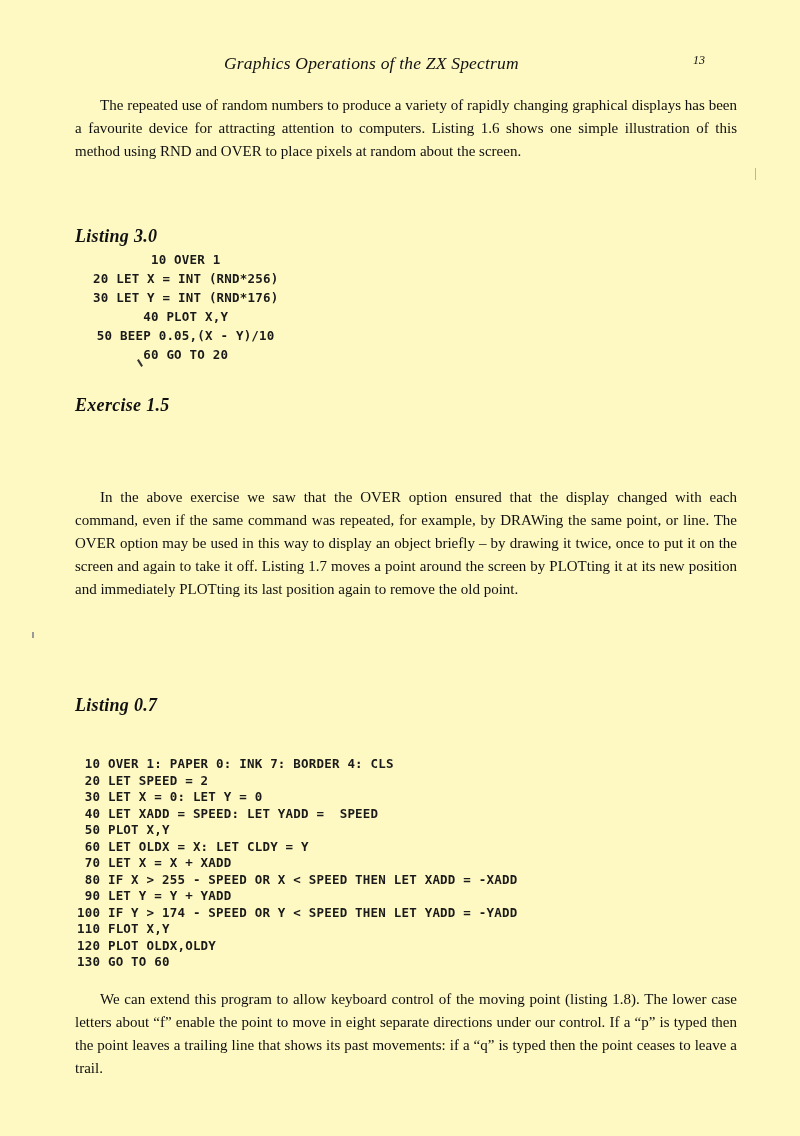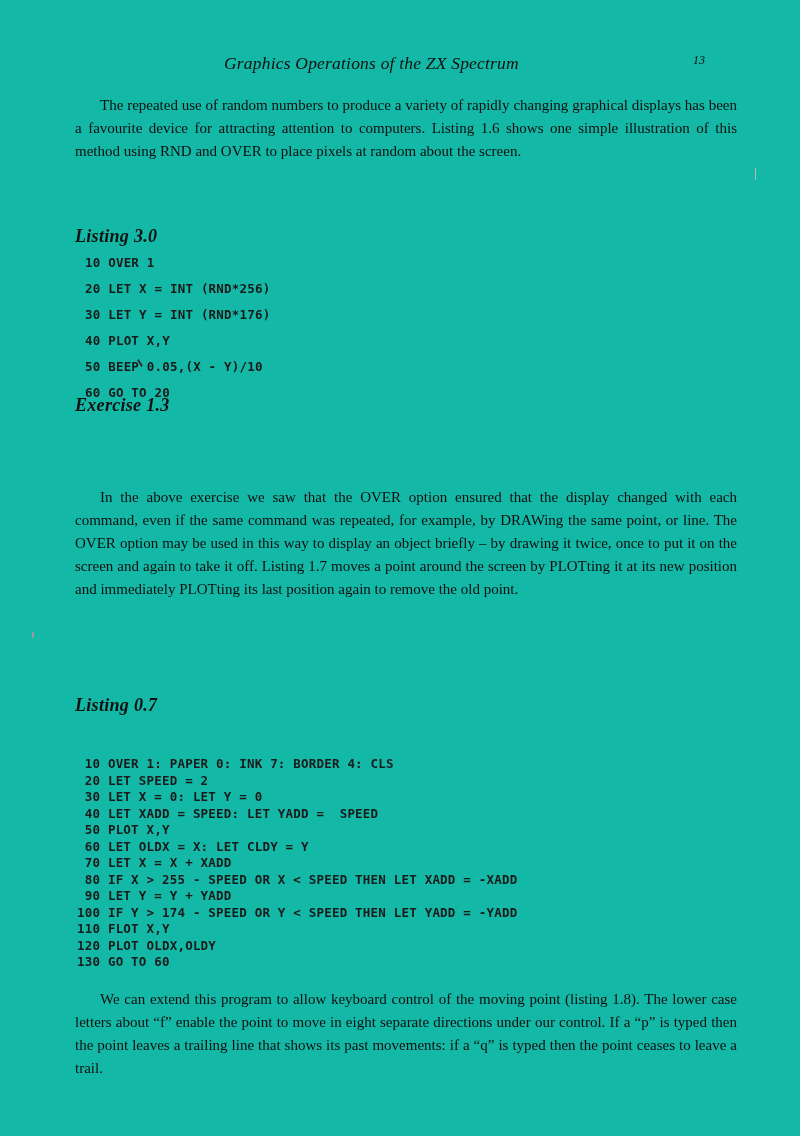--- a/index.html
+++ b/index.html
@@ -4,21 +4,21 @@
 <style>
   html, body {
     margin: 0;
     padding: 0;
     background: #ffffff;
   }
   .page {
     position: relative;
     width: 800px;
     height: 1136px;
-    background: #14b8a6;
+    background: #fef9c3;
     color: #111111;
     font-family: "Liberation Serif", serif;
     overflow: hidden;
   }
   .running-header-title {
     position: absolute;
     left: 224px;
     top: 53px;
     font-style: italic;
     font-size: 17.5px;
@@ -64,23 +64,24 @@
     position: absolute;
     margin: 0;
     font-family: "DejaVu Sans Mono", monospace;
     font-size: 12.5px;
     font-weight: 700;
     color: #1a1a1a;
     letter-spacing: 0.2px;
     white-space: pre;
   }
   .code16 {
-    left: 85px;
+    left: 93px;
     top: 250px;
-    line-height: 26px;
+    line-height: 19px;
+    text-align: center;
   }
   .code17 {
     left: 77px;
     top: 756px;
     line-height: 16.5px;
   }
   
   .artifact {
     position: absolute;
     background: #4a4a4a;
@@ -122,21 +123,21 @@
 
   <pre class="code code16">10 OVER 1
 20 LET X = INT (RND*256)
 30 LET Y = INT (RND*176)
 40 PLOT X,Y
 50 BEEP 0.05,(X - Y)/10
 60 GO TO 20</pre>
 
   <span class="artifact artifact-backslash"></span>
 
-  <h3 class="section-heading h-exercise15">Exercise 1.3</h3>
+  <h3 class="section-heading h-exercise15">Exercise 1.5</h3>
 
 
   <p class="body-para indent p2">In the above exercise we saw that the OVER option ensured that the display changed with each command, even if the same command was repeated, for example, by DRAWing the same point, or line. The OVER option may be used in this way to display an object briefly – by drawing it twice, once to put it on the screen and again to take it off. Listing 1.7 moves a point around the screen by PLOTting it at its new position and immediately PLOTting its last position again to remove the old point.</p>
 
   <h3 class="section-heading h-listing17">Listing 0.7</h3>
 
   <pre class="code code17"> 10 OVER 1: PAPER 0: INK 7: BORDER 4: CLS
  20 LET SPEED = 2
  30 LET X = 0: LET Y = 0
  40 LET XADD = SPEED: LET YADD =  SPEED

